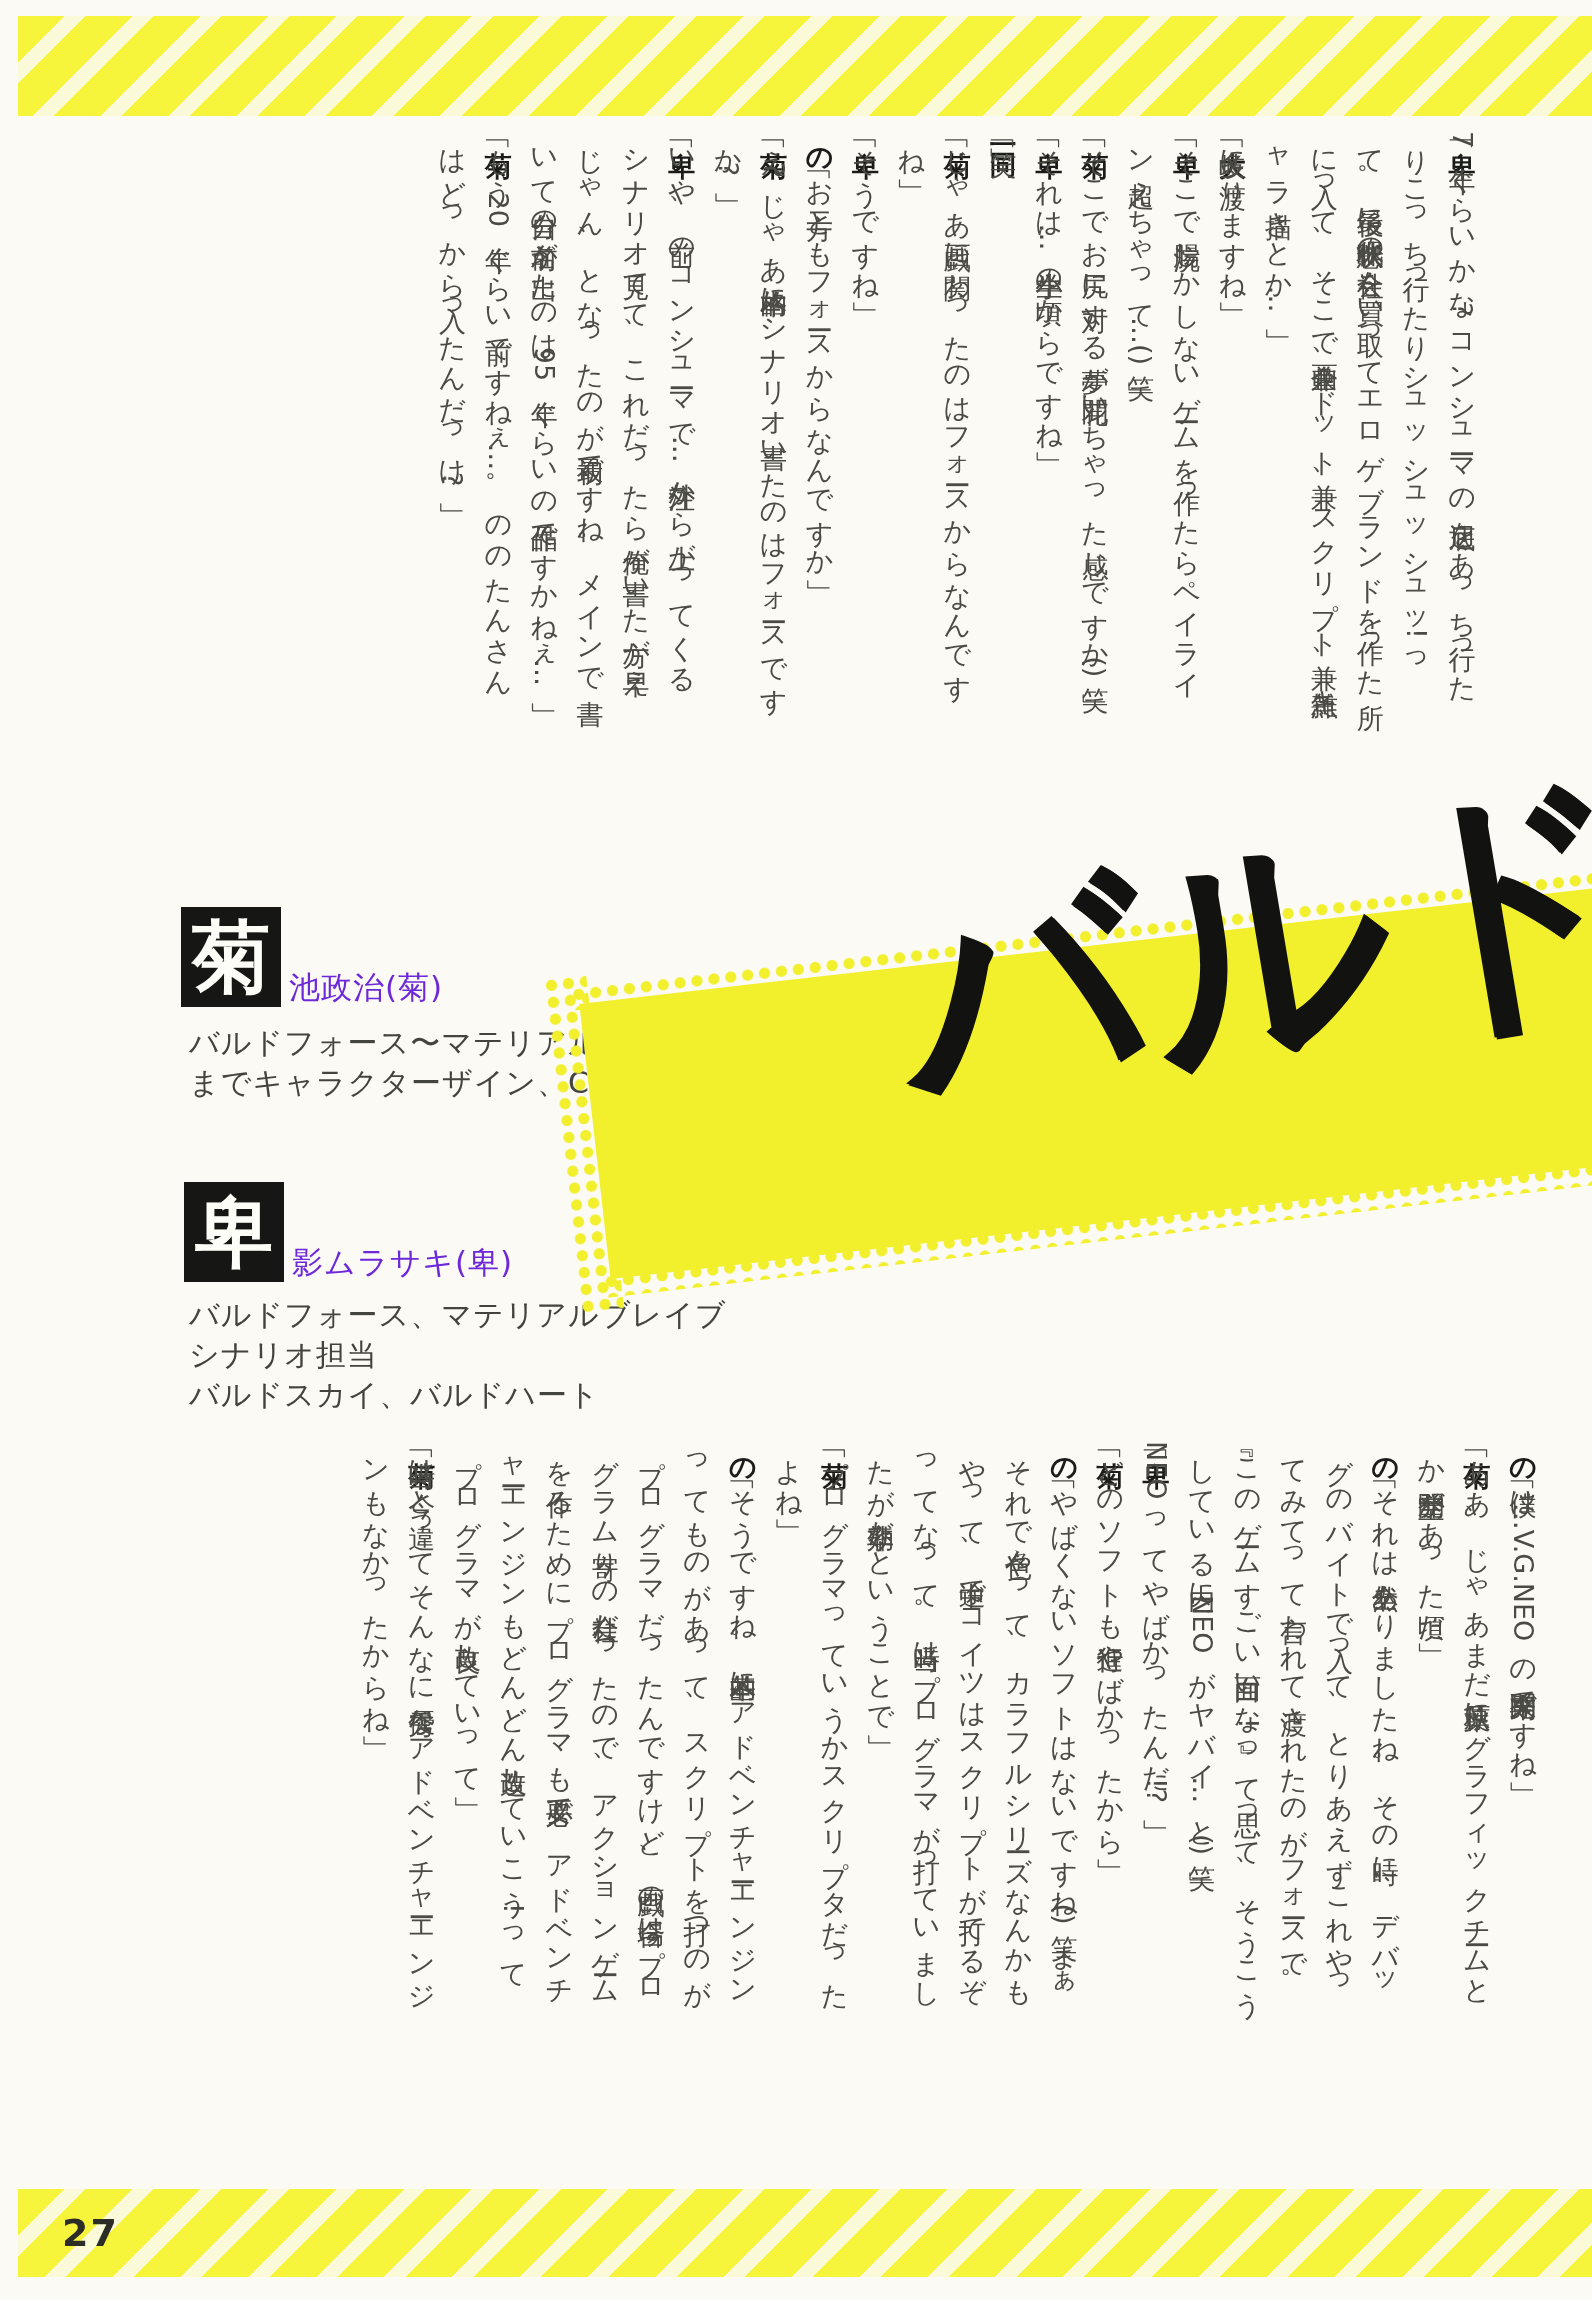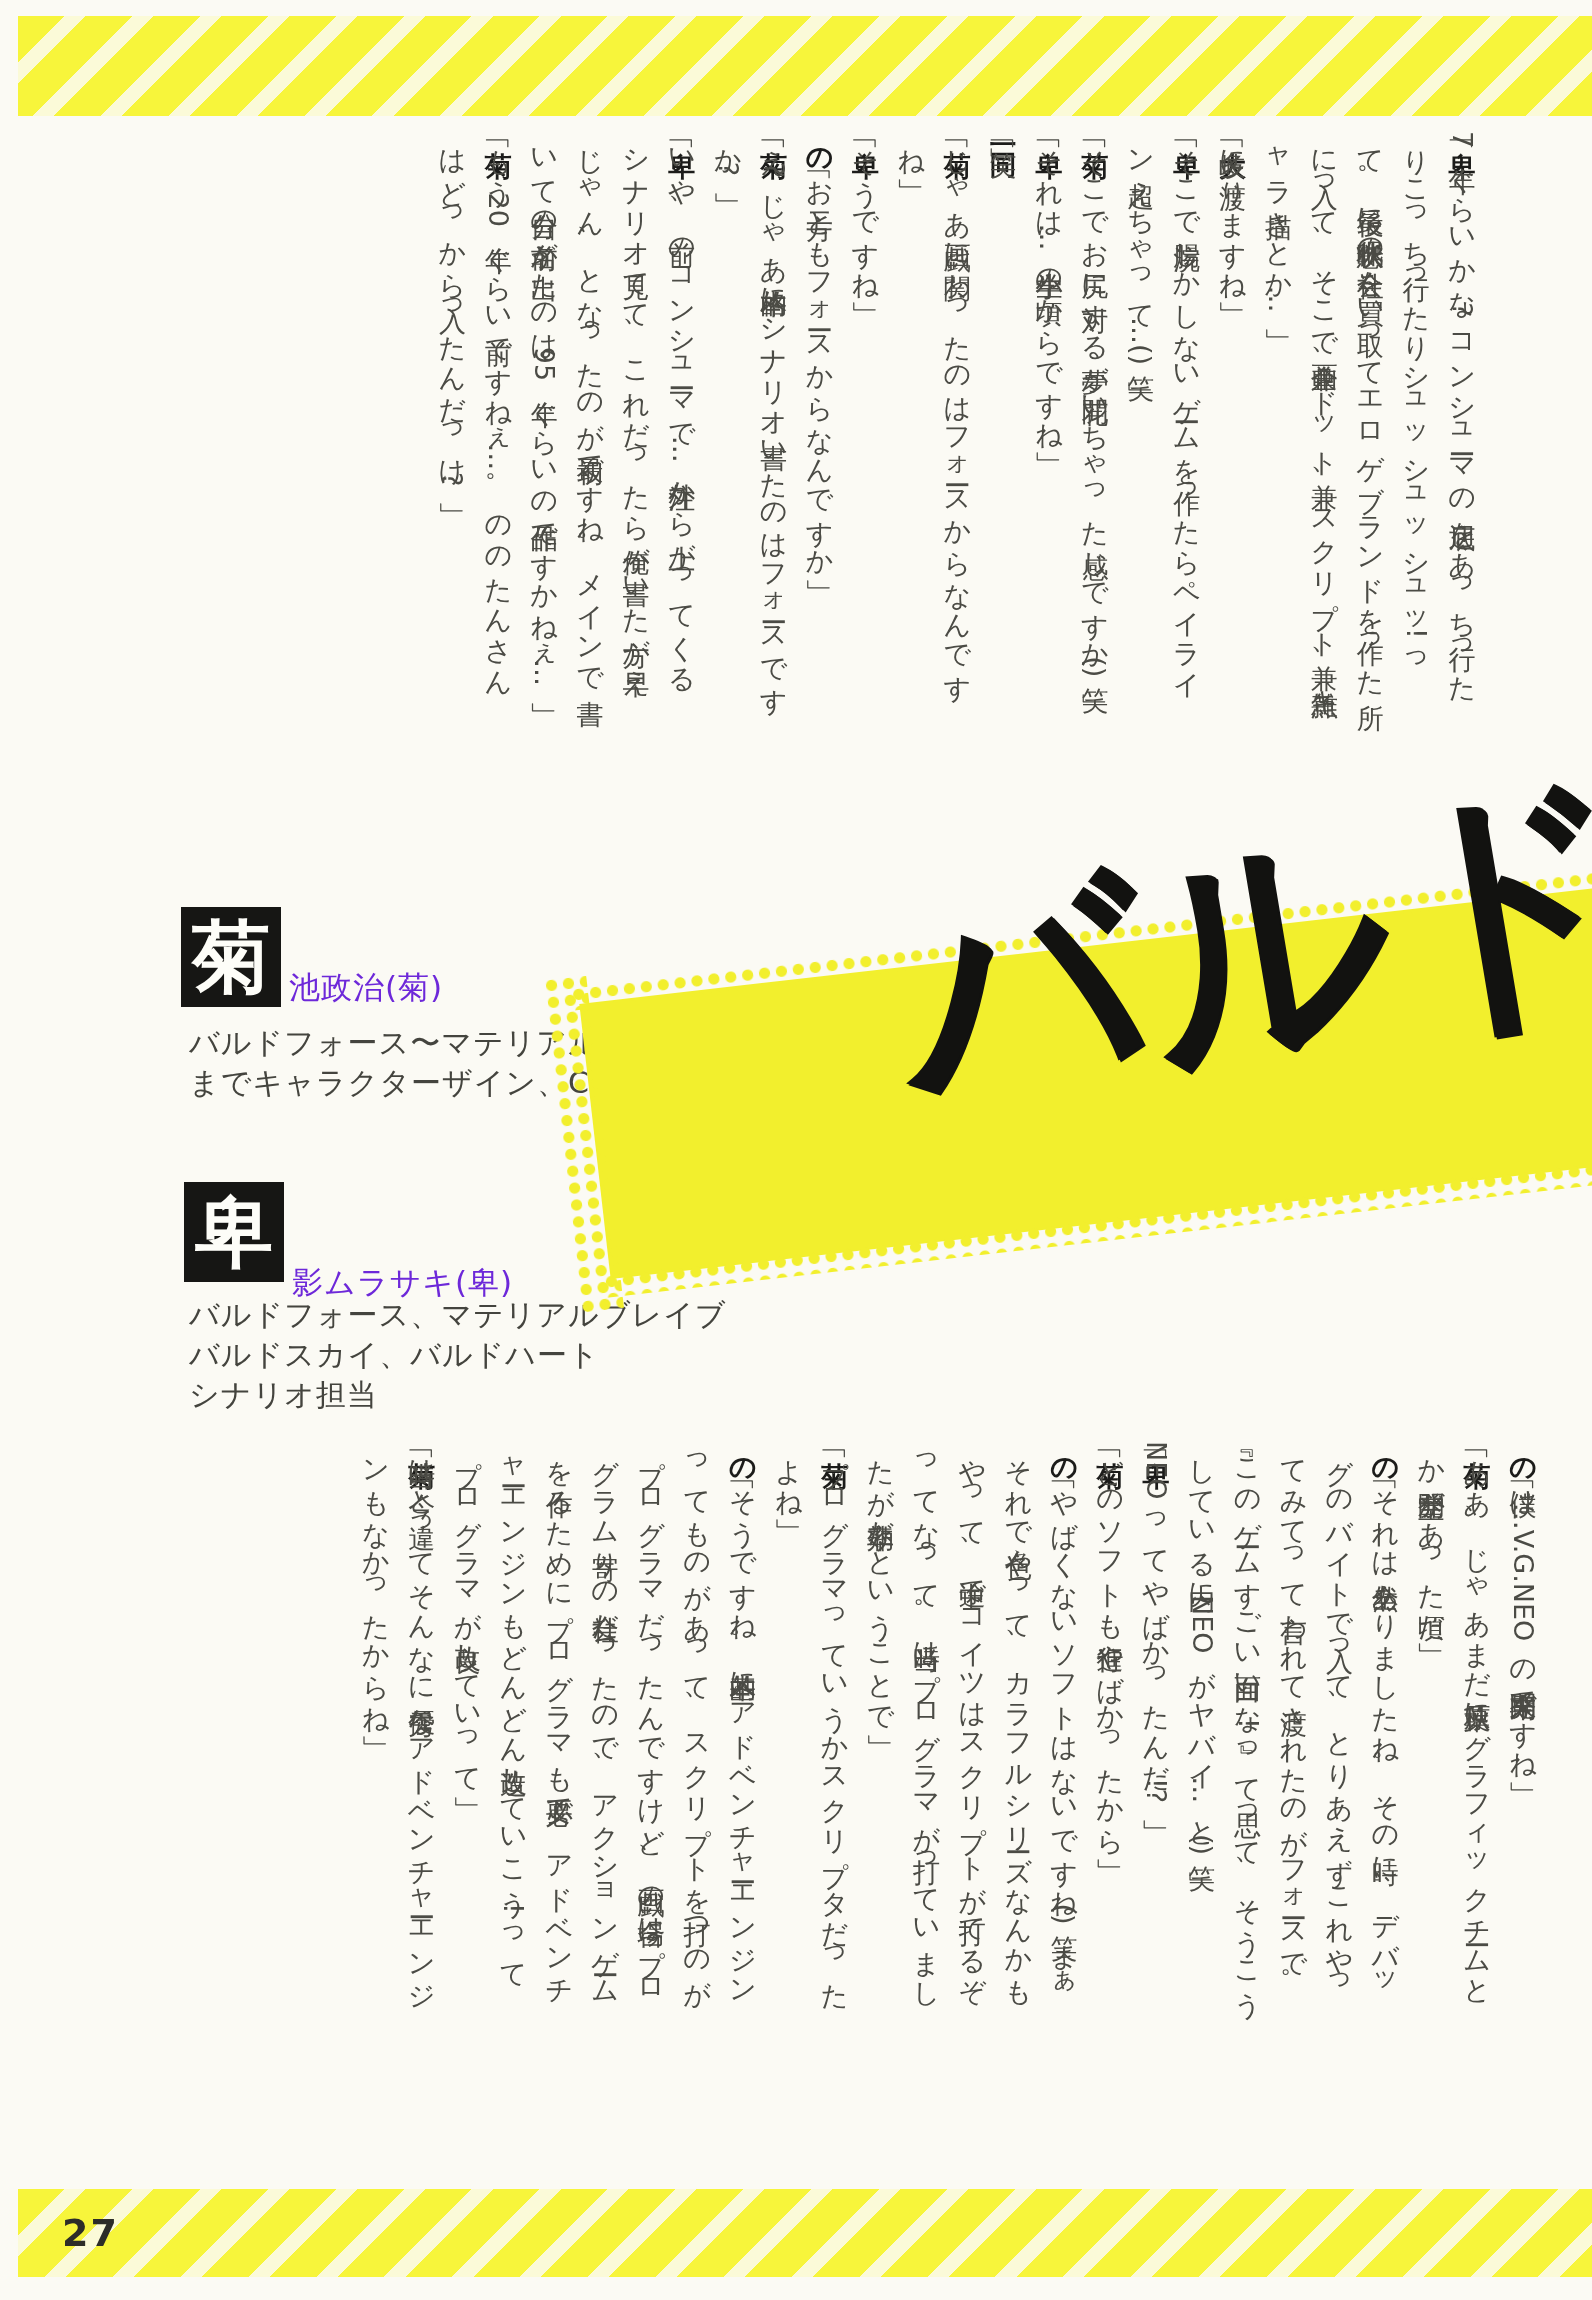--- a/index.html
+++ b/index.html
@@ -42,21 +42,21 @@
     position:absolute;width:100px;height:100px;background:#161614;
     color:#fdfdf8;display:flex;align-items:center;justify-content:center;
     font-size:78px;font-weight:bold;line-height:1;
   }
   #kiku-box{left:181px;top:907px;}
   #hi-box{left:184px;top:1182px;}
   .profile-name{
     position:absolute;font-size:31px;color:#6d28d9;letter-spacing:1px;
   }
   #kiku-name{left:289px;top:967px;}
-  #hi-name{left:292px;top:1242px;margin-top:20px;}
+  #hi-name{left:292px;top:1242px;}
   .profile-credits{
     position:absolute;font-size:30px;line-height:40px;color:#44443e;letter-spacing:1px;
   }
   #kiku-credits{left:189px;top:1023px;}
   #hi-credits{left:189px;top:1295px;}
   
   #baldr-banner{
     position:absolute;left:595px;top:1003px;width:1104px;height:277px;
     background:#f2ef2d;
     transform:rotate(-6.5deg);
@@ -110,22 +110,22 @@
     <div>バルドフォース〜マテリアルブレイブ</div>
     <div>までキャラクターザイン、CG原画</div>
   </div>
 
   <div class="kanji-box" id="hi-box">
     <span>卑</span>
   </div>
   <div class="profile-name" id="hi-name">影ムラサキ(卑)</div>
   <div class="profile-credits" id="hi-credits">
     <div>バルドフォース、マテリアルブレイブ</div>
+    <div>シナリオ担当</div>
     <div>バルドスカイ、バルドハート</div>
-    <div>シナリオ担当</div>
   </div>
 
   <div id="baldr-banner">
     <div class="dots top-edge"></div>
     <div class="dots bottom-edge"></div>
     <div class="dots left-edge"></div>
     <div id="baldr-logo">バルド</div>
   </div>
 
   <div id="bottom-dialogue" class="vblock">

